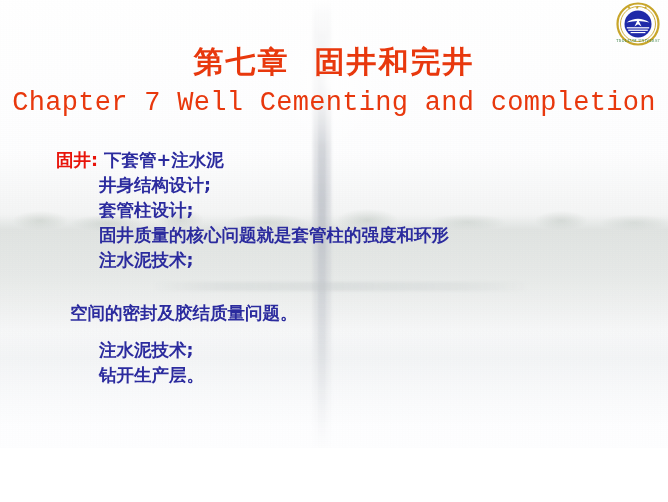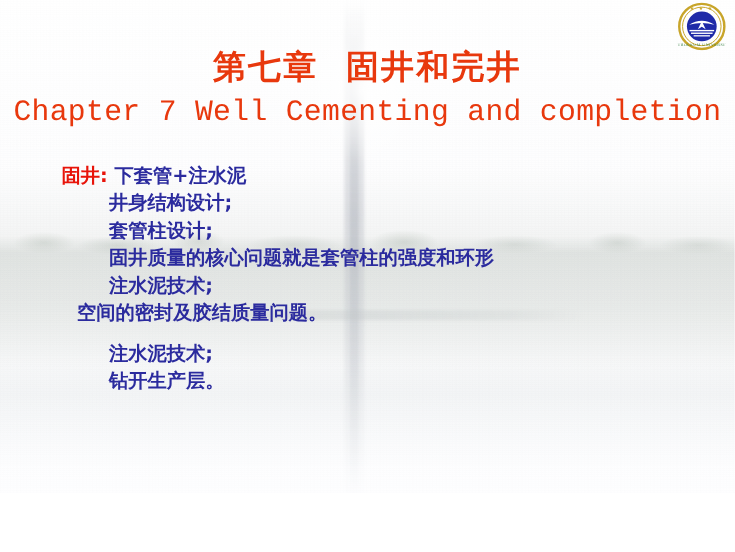--- a/index.html
+++ b/index.html
@@ -188,21 +188,21 @@
     width: 668px;
     font-family: "DejaVu Sans", "Liberation Sans", sans-serif;
     font-size: 17.5px;
     font-weight: bold;
     line-height: 25px;
     color: #2b2b9e;
   }
   .line { white-space: pre; }
   .pad-l85  { padding-left: 56px; }
   .pad-l133 { padding-left: 99px; }
-  .pad-l72  { padding-left: 70px; }
+  .pad-l72  { padding-left: 70px; margin-top: 28px; }
   .red   { color: #e8140a; }
   .blue  { color: #2b2b9e; }
   .gap-sm { height: 12px; }
 </style>
 </head>
 <body>
 
 <div id="slide">
 
   <div class="bg-layer bg-wash"></div>

